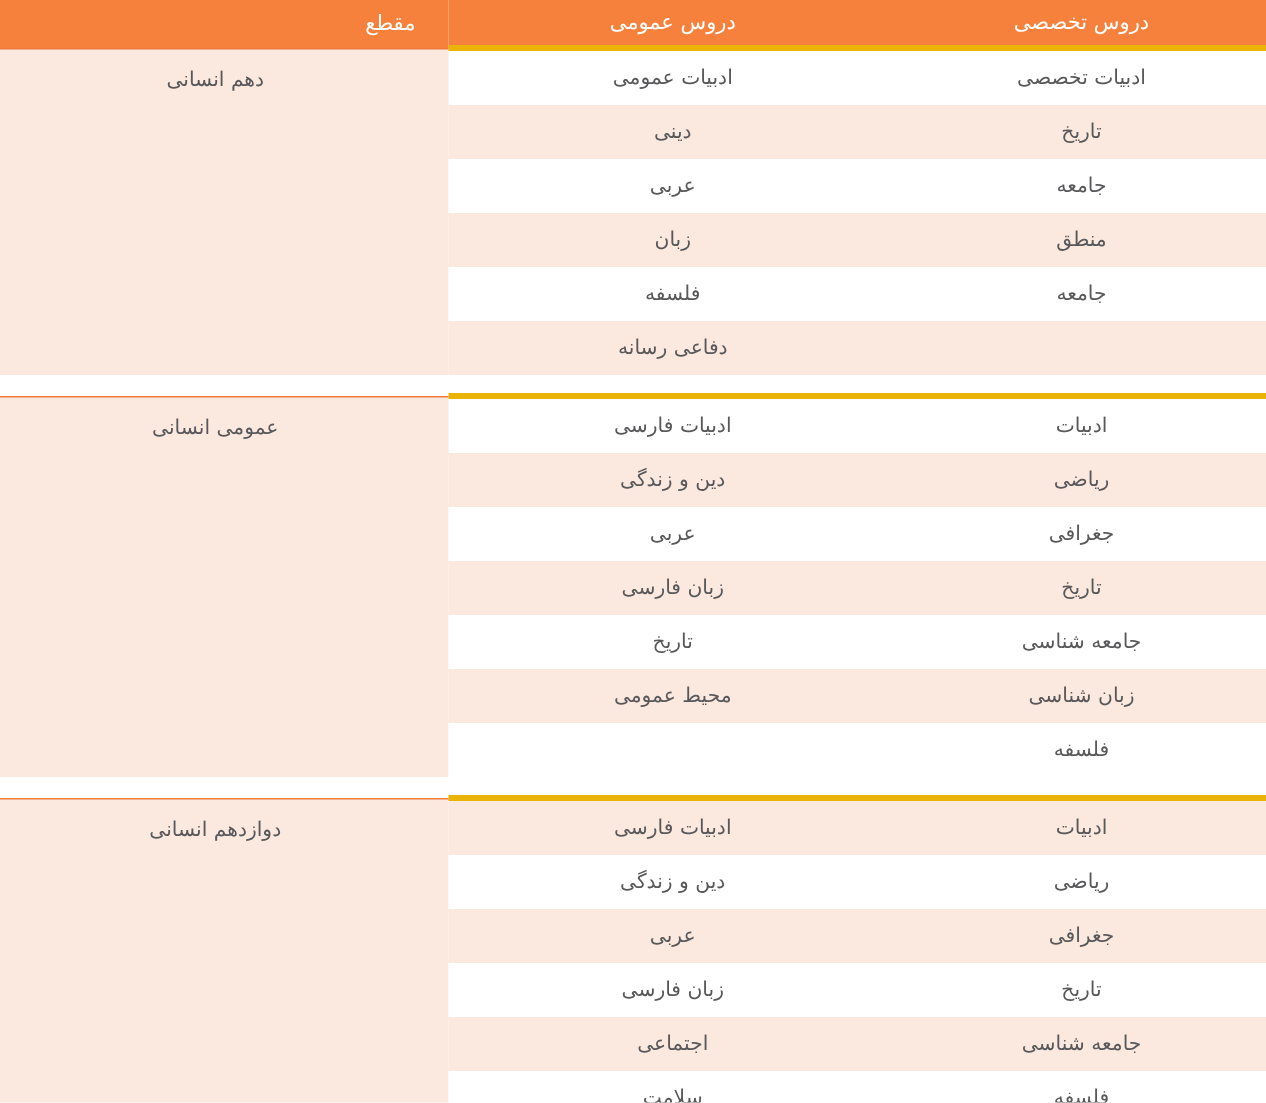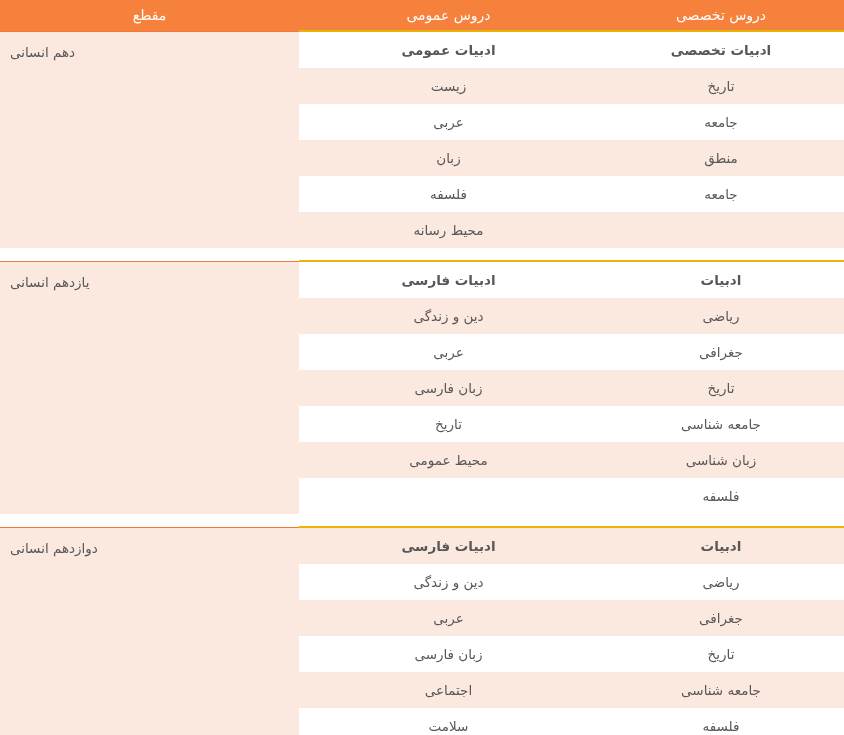--- a/index.html
+++ b/index.html
@@ -28,51 +28,49 @@
     background: #f6813c;
     color: #ffffff;
     font-size: 14px;
     font-weight: normal;
     height: 30px;
     padding: 0 22px;
     vertical-align: middle;
     border: none;
   }
   thead th.level-head {
-    text-align: center;
-    font-family: Liberation Serif, serif;
+    text-align: right;
   }
 
   tbody td {
     height: 36px;
     font-size: 13.5px;
     text-align: center;
     vertical-align: middle;
     padding: 0 10px;
     border: none;
     white-space: nowrap;
   }
   tbody td.level-cell {
-    text-align: left;
+    text-align: center;
     padding-right: 22px;
     font-size: 13.5px;
     vertical-align: top;
     padding-top: 12px;
     background: #fbe8de;
     border-top: 1px solid #f07a3c;
   }
   tbody tr.shade td.data {
     background: #fbe8de;
   }
   tbody tr.plain td.data {
     background: #ffffff;
   }
   tbody tr.group-start td.data {
-    border-top: 2px solid #eab308;
-    font-weight: bold;
+    border-top: 4px solid #eab308;
   }
   tbody tr td.data {
     border-bottom: none;
   }
   tbody tr.sep td {
     height: 12px;
     background: #ffffff;
     border: none;
     padding: 0;
   }
@@ -95,45 +93,45 @@
     </tr>
   </thead>
   <tbody id="table-body">
       <tr class="plain group-start">
         <td class="data special">ادبیات تخصصی</td>
         <td class="data general">ادبیات عمومی</td>
         <td class="level-cell" rowspan="6">دهم انسانی</td>
       </tr>
       <tr class="shade">
         <td class="data special">تاریخ</td>
-        <td class="data general">زیست</td>
+        <td class="data general">دینی</td>
       </tr>
       <tr class="plain">
         <td class="data special">جامعه</td>
         <td class="data general">عربی</td>
       </tr>
       <tr class="shade">
         <td class="data special">منطق</td>
         <td class="data general">زبان</td>
       </tr>
       <tr class="plain">
         <td class="data special">جامعه</td>
         <td class="data general">فلسفه</td>
       </tr>
       <tr class="shade">
         <td class="data special empty-cell"></td>
-        <td class="data general">محیط رسانه</td>
+        <td class="data general">دفاعی رسانه</td>
       </tr>
       <tr class="sep">
         <td colspan="3"></td>
       </tr>
       <tr class="plain group-start">
         <td class="data special">ادبیات</td>
         <td class="data general">ادبیات فارسی</td>
-        <td class="level-cell" rowspan="7">یازدهم انسانی</td>
+        <td class="level-cell" rowspan="7">عمومی انسانی</td>
       </tr>
       <tr class="shade">
         <td class="data special">ریاضی</td>
         <td class="data general">دین و زندگی</td>
       </tr>
       <tr class="plain">
         <td class="data special">جغرافی</td>
         <td class="data general">عربی</td>
       </tr>
       <tr class="shade">

